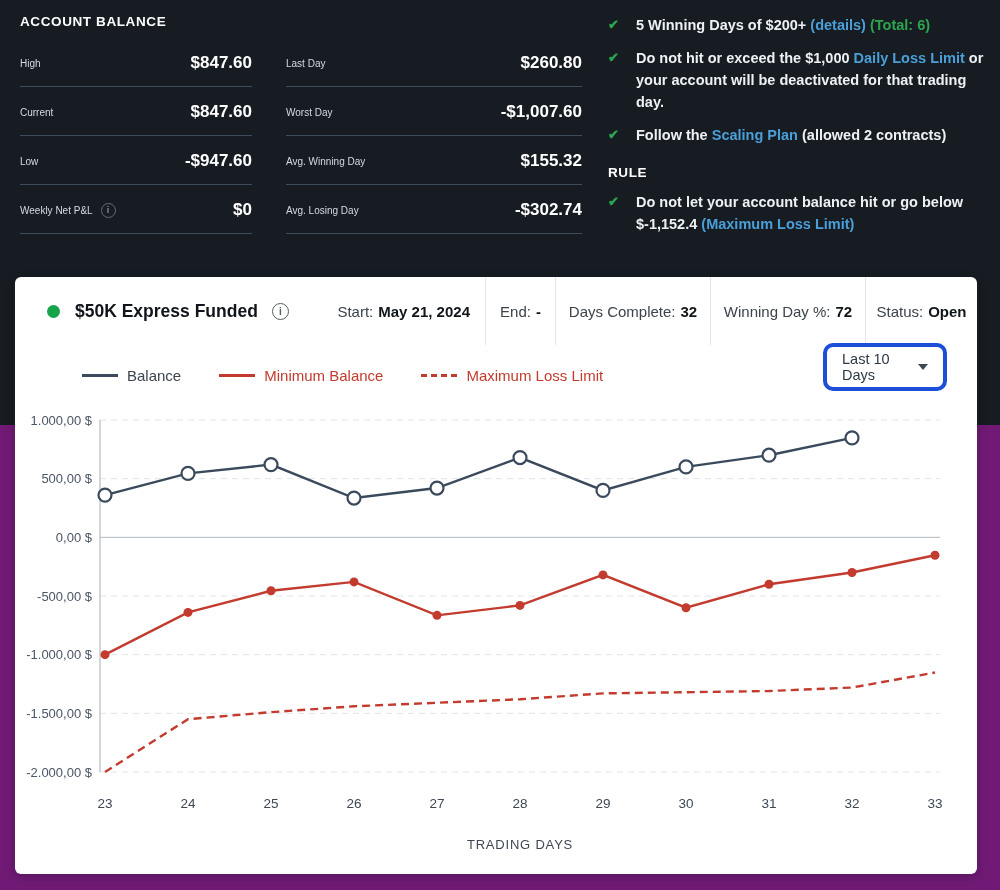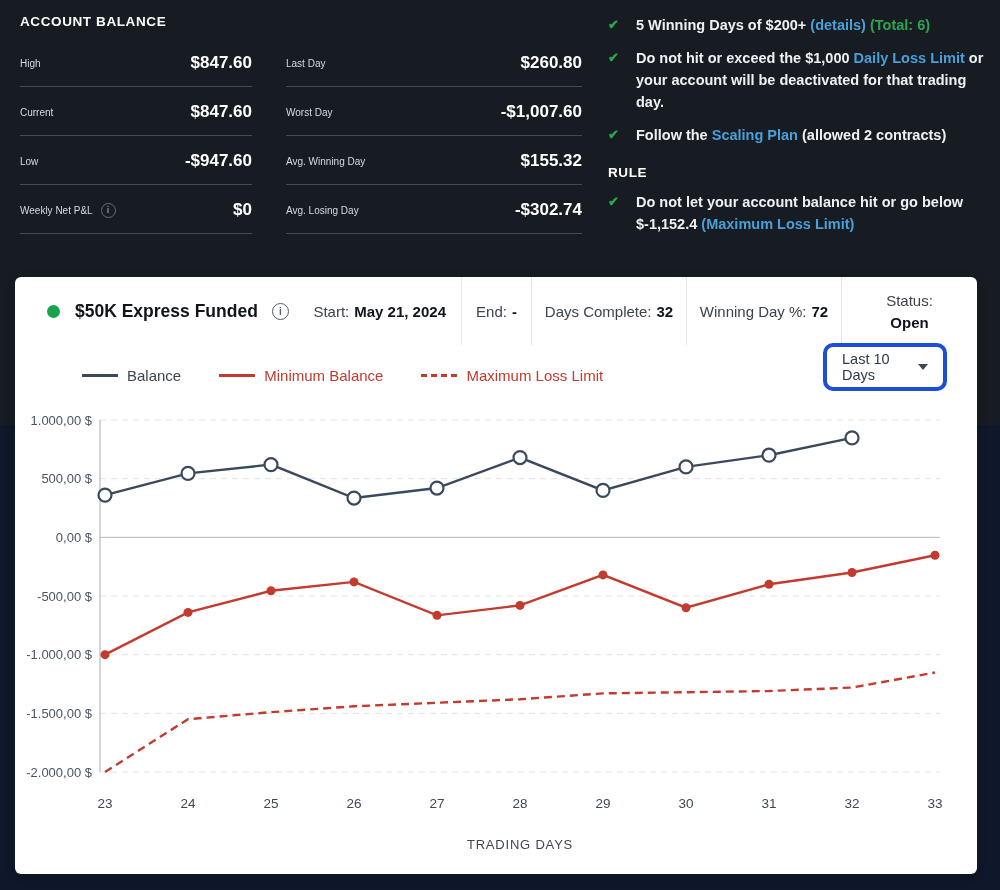--- a/index.html
+++ b/index.html
@@ -1,18 +1,18 @@
 <!DOCTYPE html>
 <html><head>
 <meta charset="utf-8">
 <style>
   * { margin:0; padding:0; box-sizing:border-box; }
   html,body { background:#eef1f6; }
   body { font-family:"Liberation Sans", sans-serif; }
-  .page { position:relative; width:1000px; height:890px; overflow:hidden; background:#0f172a; }
+  .page { position:relative; width:1000px; height:890px; overflow:hidden; background:#701a75; }
 
   
   .top-band { position:absolute; left:0; top:0; width:1000px; height:425px; background:#171c23; }
 
   
   .stats-panel { position:absolute; left:20px; top:14px; width:562px; }
   .panel-title { font-size:13.5px; font-weight:800; letter-spacing:.6px; color:#ffffff; margin-bottom:9px; }
   .cols { display:flex; gap:34px; }
   .col-left  { width:232px; }
   .col-right { width:296px; }
@@ -35,21 +35,21 @@
   .rule-title { margin-top:19px; margin-bottom:11px; }
 
   
   .card { position:absolute; left:15px; top:277px; width:962px; height:597px;
           background:#ffffff; border-radius:6px; box-shadow:0 2px 10px rgba(10,15,25,.28); }
   .card-header { display:flex; height:68px; align-items:stretch; }
   .hseg { display:flex; align-items:center; justify-content:center; gap:5px;
           border-left:1px solid #e3e6ea; font-size:15px; color:#3c434b; white-space:nowrap; }
   .hseg b { color:#10151b; font-weight:700; }
   .hseg-main { flex:1; border-left:none; justify-content:flex-start; padding-left:32px; }
-  .hseg-end { width:70px; } .hseg-days { width:155px; } .hseg-win { width:155px; } .hseg-status { width:136px;flex-direction:column; }
+  .hseg-end { width:70px; } .hseg-days { width:155px; } .hseg-win { width:155px; } .hseg-status { width:112px; }
   .head-start { margin-left:auto; display:flex; gap:5px; padding-right:15px; }
   .status-dot { width:13px; height:13px; border-radius:50%; background:#17a34a; margin-right:10px; flex:none; }
   .card-title { font-size:17.5px; font-weight:800; color:#10151b; margin-right:9px; }
 
   .legend-row { display:flex; align-items:center; height:60px; padding-left:67px; gap:38px; }
   .legend-item { display:flex; align-items:center; gap:9px; }
   .swatch { width:36px; border-top:3px solid #3a4a5c; }
   .swatch-red { border-top-color:#c23b2e; }
   .swatch-dashed { border-top-style:dashed; }
   .legend-label { font-size:15px; color:#3d4450; }

